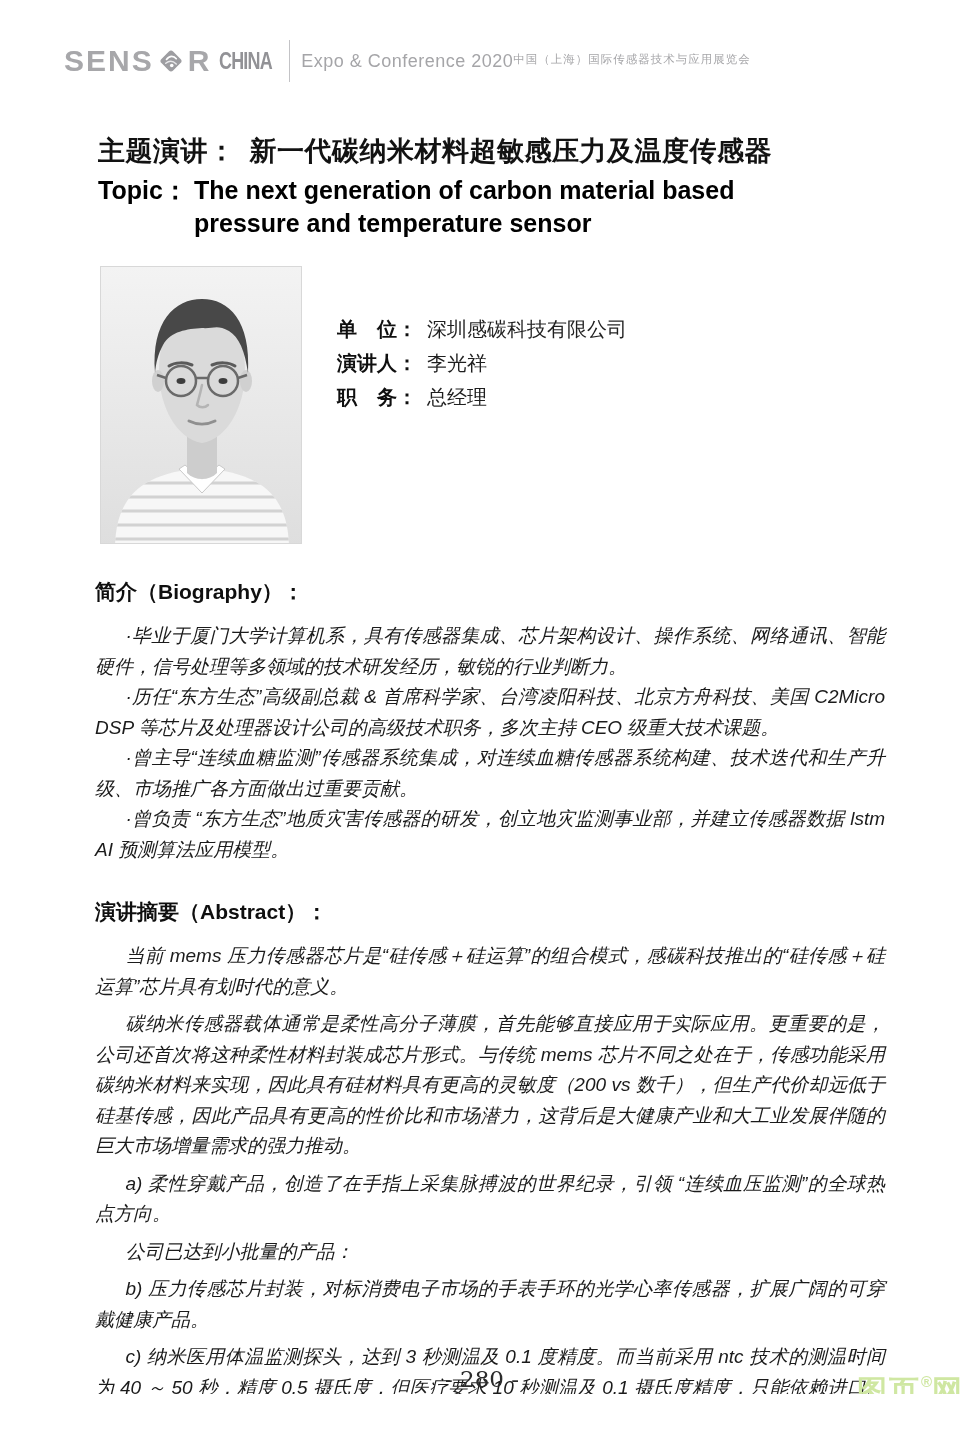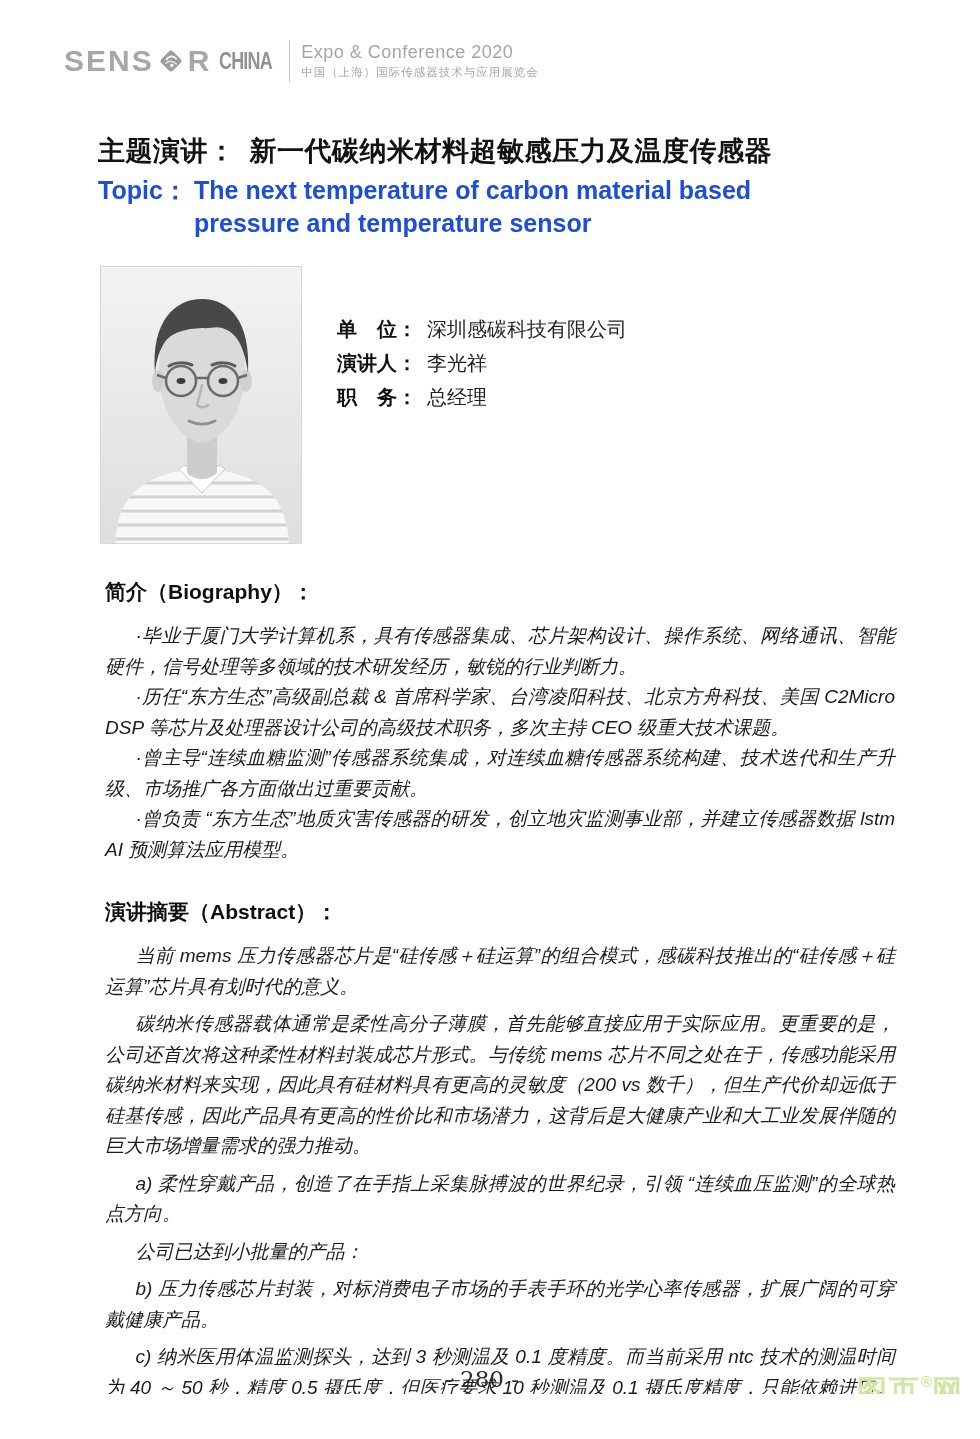--- a/index.html
+++ b/index.html
@@ -10,44 +10,44 @@
   }
 
   
   .logo { position:absolute; left:64px; top:40px; display:flex; align-items:center; }
   .logo-word { display:flex; align-items:center; font-size:30px; font-weight:bold;
                color:#a7a7aa; letter-spacing:2px; line-height:1; }
   .logo-icon { display:inline-flex; margin:0 2px; }
   .logo-china { font-size:23px; font-weight:bold; color:#929296; letter-spacing:-1px;
                 margin-left:8px; transform:scaleX(0.78); transform-origin:left center; line-height:1; }
   .logo-divider { width:1px; height:42px; background:#c3c3c6; margin:0 11px 0 2px; }
-  .logo-right { display:flex; flex-direction:column; justify-content:center; }
+  .logo-right { display:flex; flex-direction:row; justify-content:center; }
   .logo-line1 { font-size:18px; color:#a5a5a8; letter-spacing:0.5px; line-height:22px; }
   .logo-line2 { font-size:11.5px; color:#a5a5a8; letter-spacing:1px; line-height:18px; }
 
   
   .title-block { position:absolute; left:98px; top:134px; }
   .title-cn { font-size:27px; font-weight:bold; color:#121212; letter-spacing:0.5px; line-height:34px; }
   .title-cn-label { margin-right:14px; }
-  .title-en { display:flex; font-size:25px; font-weight:bold; color:#1d4ed8; margin-top:6px; line-height:33px; }
+  .title-en { display:flex; font-size:25px; font-weight:bold; color:#000000; margin-top:6px; line-height:33px; }
   .title-en-label { flex:0 0 96px; }
 
   
   .photo-frame { position:absolute; left:100px; top:266px; width:202px; height:278px;
                  border:1px solid #d8d8d8; background:#efefef; overflow:hidden; }
   .photo-frame svg { display:block; }
 
   
   .speaker { position:absolute; left:337px; top:316px; font-size:20px; }
   .speaker-row { display:flex; align-items:baseline; height:34px; }
   .speaker-label { font-weight:bold; color:#0f0f0f; margin-right:10px; white-space:pre; }
   .speaker-value { color:#1f1f1f; }
 
   
-  .section { position:absolute; left:105px; width:790px; }
+  .section { position:absolute; left:95px; width:790px; }
   .section-bio { top:578px; }
   .section-abstract { top:898px; }
   .section-heading { font-size:21px; font-weight:bold; color:#0f0f0f; line-height:28px; }
   .section-body { margin-top:15px;font-style:italic; }
   .section-body p { font-size:19px; line-height:30.5px; text-align:justify;
                     text-indent:1.6em; color:#1b1b1b; margin:0; }
   .section-abstract .section-body p + p { margin-top:7px; }
 
   
   .page-number { position:absolute; left:0; right:16px; top:1366px; text-align:center;
@@ -82,21 +82,21 @@
     </div>
   </div>
 
   <div class="title-block">
     <div class="title-cn">
       <span class="title-cn-label">主题演讲：</span><span>新一代碳纳米材料超敏感压力及温度传感器</span>
     </div>
     <div class="title-en">
       <span class="title-en-label">Topic：</span>
       <span class="title-en-lines">
-        <span>The next temperature of carbon material based</span><br>
+        <span>The next generation of carbon material based</span><br>
         <span>pressure and temperature sensor</span>
       </span>
     </div>
   </div>
 
   <div class="photo-frame">
     <svg width="202" height="278" viewBox="0 0 202 278">
       <defs>
         <linearGradient id="bgGrad" x1="0" y1="0" x2="0" y2="1">
           <stop offset="0" stop-color="#f3f3f3"></stop>

